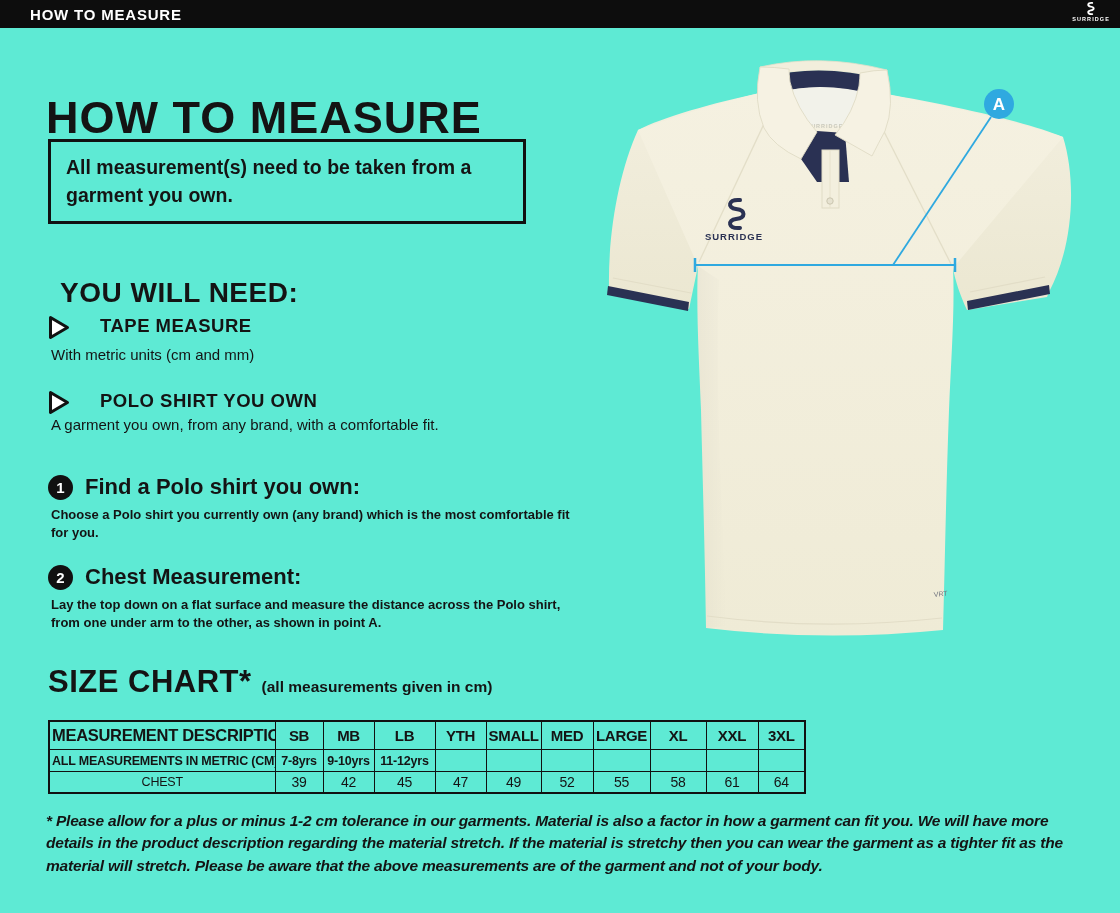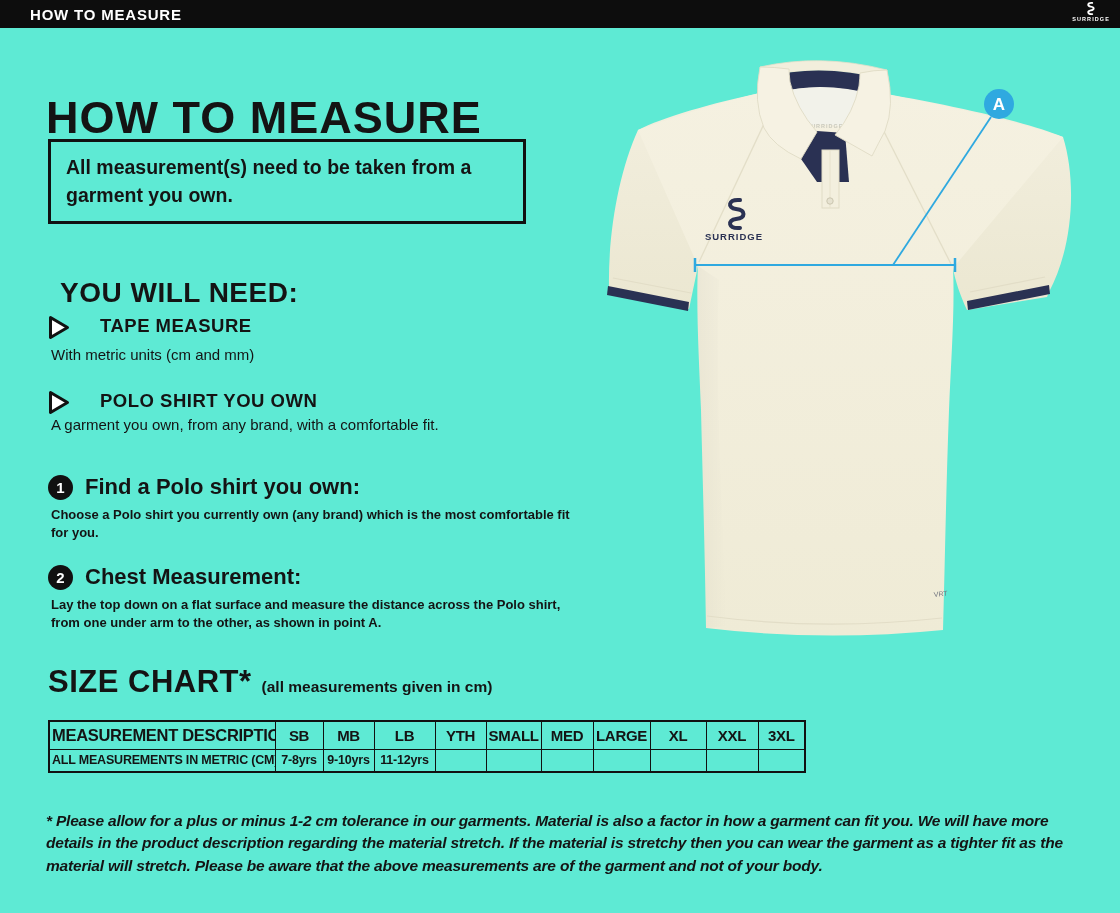--- a/index.html
+++ b/index.html
@@ -148,20 +148,33 @@
         <td>9-10yrs</td>
         <td>11-12yrs</td>
         <td></td>
         <td></td>
         <td></td>
         <td></td>
         <td></td>
         <td></td>
         <td></td>
       </tr>
+      <tr class="chest-row">
+        <td class="desc-col">CHEST</td>
+        <td>39</td>
+        <td>42</td>
+        <td>45</td>
+        <td>47</td>
+        <td>49</td>
+        <td>52</td>
+        <td>55</td>
+        <td>58</td>
+        <td>61</td>
+        <td>64</td>
+      </tr>
     </tbody>
   </table>
 
   <p class="disclaimer">* Please allow for a plus or minus 1-2 cm tolerance in our garments. Material is also a factor in how a garment can fit you. We will have more details in the product description regarding the material stretch.  If the material is stretchy then you can wear the garment as a tighter fit as the material will stretch.  Please be aware that the above measurements are of the garment and not of your body.</p>
 
   <figure class="shirt-figure">
     <svg width="527" height="612" viewBox="0 0 527 612">
       <defs>
         <linearGradient id="gBody" x1="0" y1="0" x2="0" y2="1">
           <stop offset="0" stop-color="#F5F1E1"></stop>

